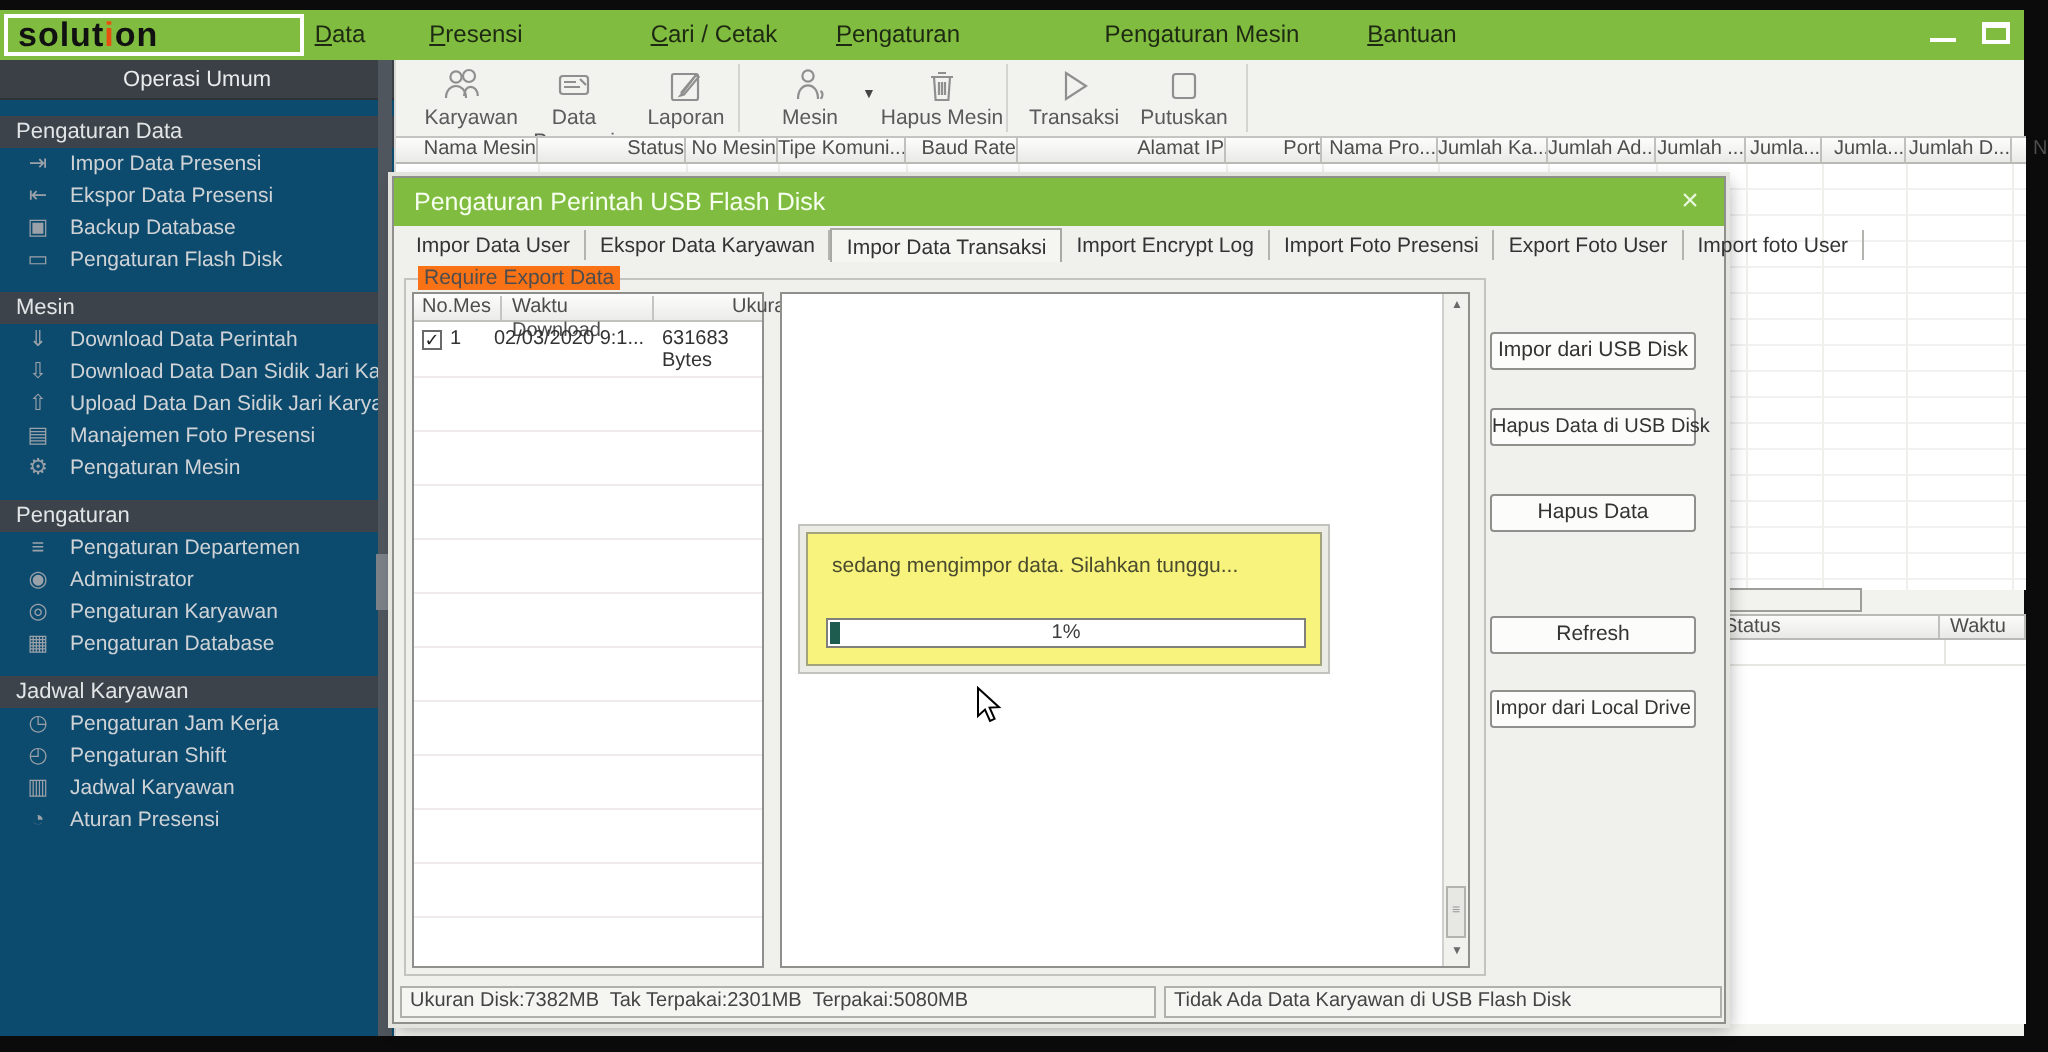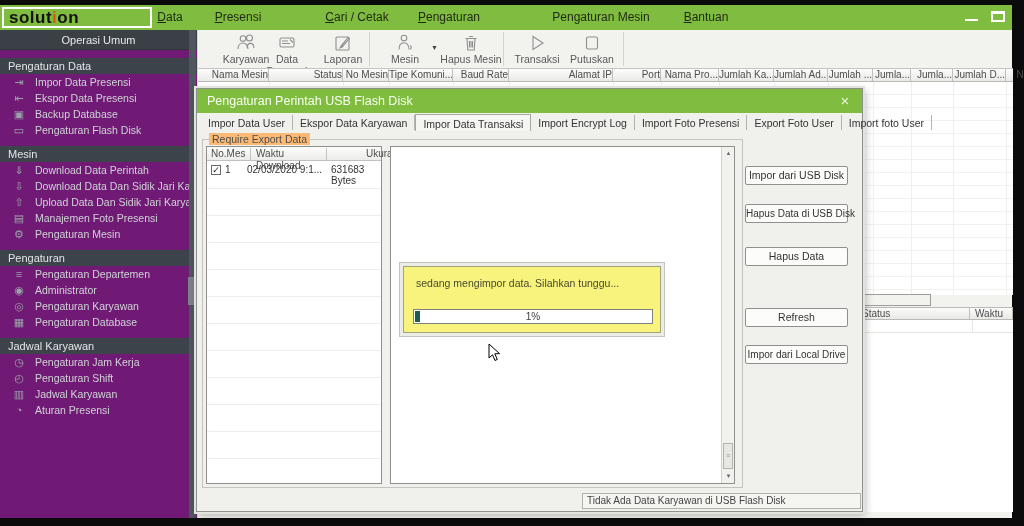--- a/index.html
+++ b/index.html
@@ -13,21 +13,21 @@
         font-weight:bold;font-size:17px;color:#111;line-height:17px;padding-left:5px;letter-spacing:.5px;}
   .logo .accent{color:#e8500f;}
   .menu-item{position:absolute;top:0;height:25px;line-height:25px;text-align:center;
              font-size:12px;color:#1d2912;cursor:default;}
   .win-btn{position:absolute;top:6px;color:#fff;}
   .win-min{left:963px;width:18px;height:12px;}
   .win-min::after{content:"";position:absolute;left:2px;top:8px;width:13px;height:2px;background:#fff;}
   .win-max{left:991px;width:14px;height:11px;border:2px solid #fff;border-top-width:3px;}
 
   
-  .sidebar{position:absolute;left:0;top:25px;width:197px;height:488px;background:#701a75;color:#cfd3d6;overflow:hidden;}
+  .sidebar{position:absolute;left:0;top:25px;width:197px;height:488px;background:#0c4a6e;color:#cfd3d6;overflow:hidden;}
   .side-title{height:20px;line-height:20px;text-align:center;font-size:11px;color:#e9ebec;
               background:#3b4046;border-bottom:1px solid #2e3338;}
   .side-header{height:16px;line-height:16px;margin-top:8px;padding-left:8px;font-size:11px;
                color:#e2e5e7;background:#3d434a;}
   .side-item{height:16px;line-height:16px;padding-left:10px;font-size:10.5px;white-space:nowrap;display:flex;align-items:center;}
   .side-item .glyph{display:inline-block;width:18px;color:#9aa1a8;font-size:11px;text-align:center;margin-right:7px;flex:0 0 18px;}
   .side-scroll{position:absolute;right:1px;top:0;width:7px;height:488px;background:#50565d;}
   .side-thumb{position:absolute;right:1px;top:247px;width:7px;height:28px;background:#7b8187;}
 
   
@@ -58,21 +58,21 @@
   .dialog{position:absolute;left:196px;top:88px;width:667px;height:424px;background:#f0f0ec;
           border:1px solid #8f8f8b;box-shadow:0 0 0 2px #e4e4df,2px 3px 8px rgba(0,0,0,.3);}
   .dlg-title{position:absolute;left:0;top:0;width:100%;height:24px;background:#80bc3f;color:#f6fff0;
              font-size:12.5px;line-height:24px;padding-left:10px;}
   .dlg-close{position:absolute;right:8px;top:3px;width:18px;height:18px;color:#e9f7dd;font-size:15px;
              line-height:18px;text-align:center;cursor:default;}
   .dlg-tabs{position:absolute;left:4px;top:26px;height:17px;display:flex;font-size:10.5px;color:#333;}
   .dlg-tab{padding:2px 7px 0 7px;height:15px;line-height:13px;border-right:1px solid #b3b3af;white-space:nowrap;}
   .dlg-tab.active{background:#f5f5f1;border:1px solid #a8a8a4;border-bottom:none;height:17px;margin-top:-1px;padding-top:3px;}
   .groupbox{position:absolute;left:5px;top:50px;width:541px;height:349px;border:1px solid #c3c3bf;}
-  .group-label{position:absolute;left:12px;top:44px;background:#fdba74;padding:0 3px;font-size:10.5px;color:#4d4d4d;}
+  .group-label{position:absolute;left:12px;top:44px;background:#f97316;padding:0 3px;font-size:10.5px;color:#4d4d4d;}
 
   .list{position:absolute;left:9px;top:57px;width:176px;height:338px;background:#fff;border:1px solid #8f8f8b;}
   .list-head{position:absolute;left:0;top:0;width:100%;height:14px;background:linear-gradient(#fdfdfd,#ebebe8);border-bottom:1px solid #c0c0bc;}
   .lh-cell{position:absolute;top:1px;height:12px;line-height:12px;font-size:10px;color:#4d4d4d;padding-left:4px;border-right:1px solid #c4c4c0;}
   .list-body{position:absolute;left:0;top:15px;width:100%;height:322px;
       background-image:repeating-linear-gradient(to bottom,transparent 0 26px,rgba(190,160,160,.22) 26px 27px);}
   .list-row{position:absolute;left:0;top:2px;width:100%;height:13px;font-size:10px;color:#333;}
   .cbx{position:absolute;left:4px;top:1px;width:10px;height:10px;border:1px solid #6a6a6a;background:#fff;
        font-size:9px;line-height:9px;text-align:center;color:#222;}
   .cbx::after{content:"";}
@@ -205,21 +205,21 @@
           <span>Aturan Presensi</span>
         </div>
 
       <div class="side-scroll">
           <div class="side-thumb"></div>
         </div>
     </div>
 
     <div class="main">
       <div class="toolbar">
-        <div class="tool-item" style="left:20px;width:56px;">
+        <div class="tool-item" style="left:5px;width:56px;text-align:right;">
           <svg width="22" height="20" viewBox="0 0 22 20">
               <g fill="none" stroke="#8f8f8f" stroke-width="1.1">
                 <circle cx="8" cy="5.5" r="2.8"></circle>
                 <circle cx="14.5" cy="5" r="3"></circle>
                 <path d="M3,16 c0-4 2.5-6 5-6 s5,2 5,6"></path>
                 <path d="M12,15 c.3-3 1.4-4.6 3.3-4.6 s3.6,1.8 3.6,4.6"></path>
               </g>
             </svg>
           <span>Karyawan</span>
         </div>
@@ -375,19 +375,20 @@
         <div class="progress-label">1%</div>
       </div>
     </div>
 
     <div class="dlg-btn btn1">Impor dari USB Disk</div>
     <div class="dlg-btn btn2">Hapus Data di USB Disk</div>
     <div class="dlg-btn btn3">Hapus Data</div>
     <div class="dlg-btn btn4">Refresh</div>
     <div class="dlg-btn btn5">Impor dari Local Drive</div>
 
+    <div class="dlg-status-l">Ukuran Disk:7382MB  Tak Terpakai:2301MB  Terpakai:5080MB</div>
     <div class="dlg-status-r">Tidak Ada Data Karyawan di USB Flash Disk</div>
   </div>
 
   <svg class="cursor" width="14" height="20" viewBox="0 0 14 20">
     <path d="M1,1 L1,15 L4.5,11.8 L7,17.5 L9.3,16.4 L6.8,10.8 L11.5,10.6 Z" fill="#fff" stroke="#000" stroke-width="1"></path>
   </svg>
 </div>
 
 </body></html>

